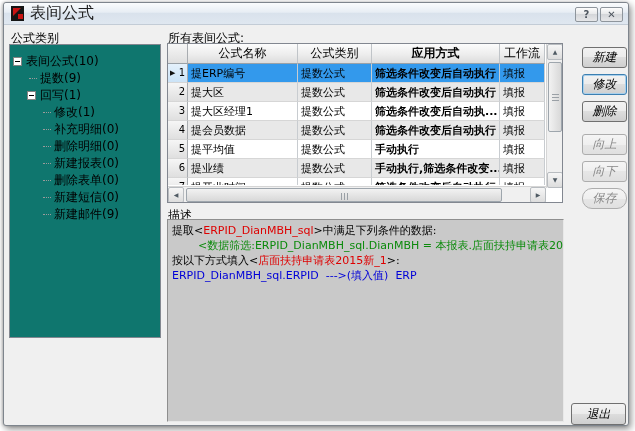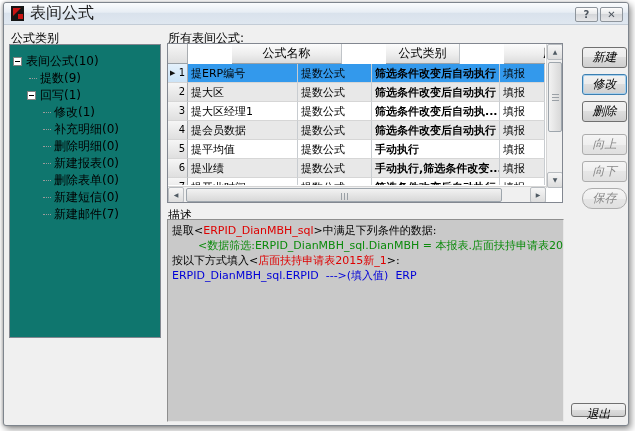--- a/index.html
+++ b/index.html
@@ -35,21 +35,21 @@
     background:#fff; border:1px solid #828790; overflow:hidden; }
   .gscroll-v { position:absolute; right:0; top:0; width:16px; height:144px; background:#F0F0F0; border-left:1px solid #D5D5D5; }
   .gscroll-h { position:absolute; left:0; bottom:0; height:16px; width:378px; background:#F0F0F0; border-top:1px solid #D5D5D5; }
   .sb-btn { position:absolute; width:16px; height:16px; background:linear-gradient(#F6F6F6,#DDDDDD); border:1px solid #B8BCC0; border-radius:2px;
     color:#4F5A63; font-size:6px; text-align:center; line-height:14px; }
   .sb-thumb-v { position:absolute; left:1px; width:14px; background:linear-gradient(90deg,#F2F2F2,#D8D8D8); border:1px solid #9EA6AD; border-radius:2px; }
   .sb-thumb-h { position:absolute; top:1px; height:14px; background:linear-gradient(#F2F2F2,#D8D8D8); border:1px solid #9EA6AD; border-radius:2px; }
   .grip-v { position:absolute; left:3px; top:50%; width:7px; height:1px; background:#9AA0A6; box-shadow:0 -3px 0 #9AA0A6, 0 3px 0 #9AA0A6; }
   .grip-h { position:absolute; top:4px; left:50%; width:1px; height:7px; background:#9AA0A6; box-shadow:-3px 0 0 #9AA0A6, 3px 0 0 #9AA0A6; }
   .gbody { position:absolute; left:0; top:0; right:17px; bottom:17px; overflow:hidden; }
-  .ghead { display:flex; height:20px;gap:44px; }
+  .ghead { display:flex; height:20px; }
   .hc { flex:none; font-size:12px; text-align:center; line-height:19px; color:#000;
     background:linear-gradient(#FCFCFC,#EDEDED 55%,#DCDCDC); border-right:1px solid #C0C4C8; border-bottom:1px solid #99A1A8; overflow:hidden; white-space:nowrap; }
   .grow { display:flex; height:19px; background:#fff; }
   .grow.alt { background:#E8E8E8; }
   .grow.sel { background:#3399EC; }
   .c { flex:none; font-size:11px; line-height:18px; padding:1px 3px; color:#000;
     border-right:1px solid #C8CCD0; border-bottom:1px solid #D6D6D6; overflow:hidden; white-space:nowrap; }
   .c0 { width:20px; padding:0 2px; display:flex; align-items:center; justify-content:flex-end;
     background:linear-gradient(#F6F6F6,#DFDFDF); border-right:1px solid #A8ACB0; font-size:10px; }
   .sel .c0 { background:linear-gradient(#E4F1FC,#CBE3F7); justify-content:space-between; }
@@ -57,21 +57,21 @@
   .c1 { width:110px; } .c2 { width:74px; } .c3 { width:128px;font-weight:bold; } .c4 { width:46px; flex:1; }
   
   .btn { position:absolute; width:45px; height:21px; font-size:12px; color:#000; text-align:center; line-height:19px;
     border:1px solid #707070; border-radius:3px;
     background:linear-gradient(#F2F2F2,#EBEBEB 50%,#DDDDDD 50%,#CFCFCF); cursor:default;font-style:italic; }
   .btn.focused { border-color:#3C7FB1; box-shadow:inset 0 0 0 1px #A9D0EC; }
   .btn.disabled { border-color:#ADADAD; color:#898989;
     background:linear-gradient(#F5F5F5,#EFEFEF 50%,#E6E6E6 50%,#E0E0E0); }
   .btn-new { left:578px; top:44px; } .btn-mod { left:578px; top:71px; } .btn-del { left:578px; top:98px; }
   .btn-up  { left:578px; top:131px; } .btn-down{ left:578px; top:158px; } .btn-save{ left:578px; top:185px;border-radius:10px; }
-  .btn-exit { left:567px; top:400px; width:55px; height:14px; line-height:20px; }
+  .btn-exit { left:567px; top:400px; width:55px; height:22px; line-height:20px; }
   
   .descbox { position:absolute; left:163px; top:216px; width:397px; height:203px;
     background:#C9C9C9; border:1px solid #8E8E8E; border-bottom-color:#E8E8E8; border-right-color:#E8E8E8;
     padding:3px 4px; overflow:hidden; }
   .dline { font-size:11px; line-height:15px; white-space:nowrap; }
   .dline.indent { padding-left:26px; }
   .k { color:#000; } .r { color:#DE0000; } .g { color:#0B8A0B; } .b { color:#0000D8;margin-top:24px; }
 </style>
 </head>
 <body>
@@ -120,21 +120,21 @@
     <div class="ti lvl2">
       <span class="twig"></span>
       <span>删除表单(0)</span>
     </div>
     <div class="ti lvl2">
       <span class="twig"></span>
       <span>新建短信(0)</span>
     </div>
     <div class="ti lvl2">
       <span class="twig"></span>
-      <span>新建邮件(7)</span>
+      <span>新建邮件(9)</span>
     </div>
   </div>
 
   <div class="sec-label" style="left:164px;top:27px;">所有表间公式:</div>
   <div class="grid">
     <div class="gbody">
       <div class="ghead">
         <div class="hc c0"></div>
         <div class="hc c1">公式名称</div>
         <div class="hc c2">公式类别</div>

